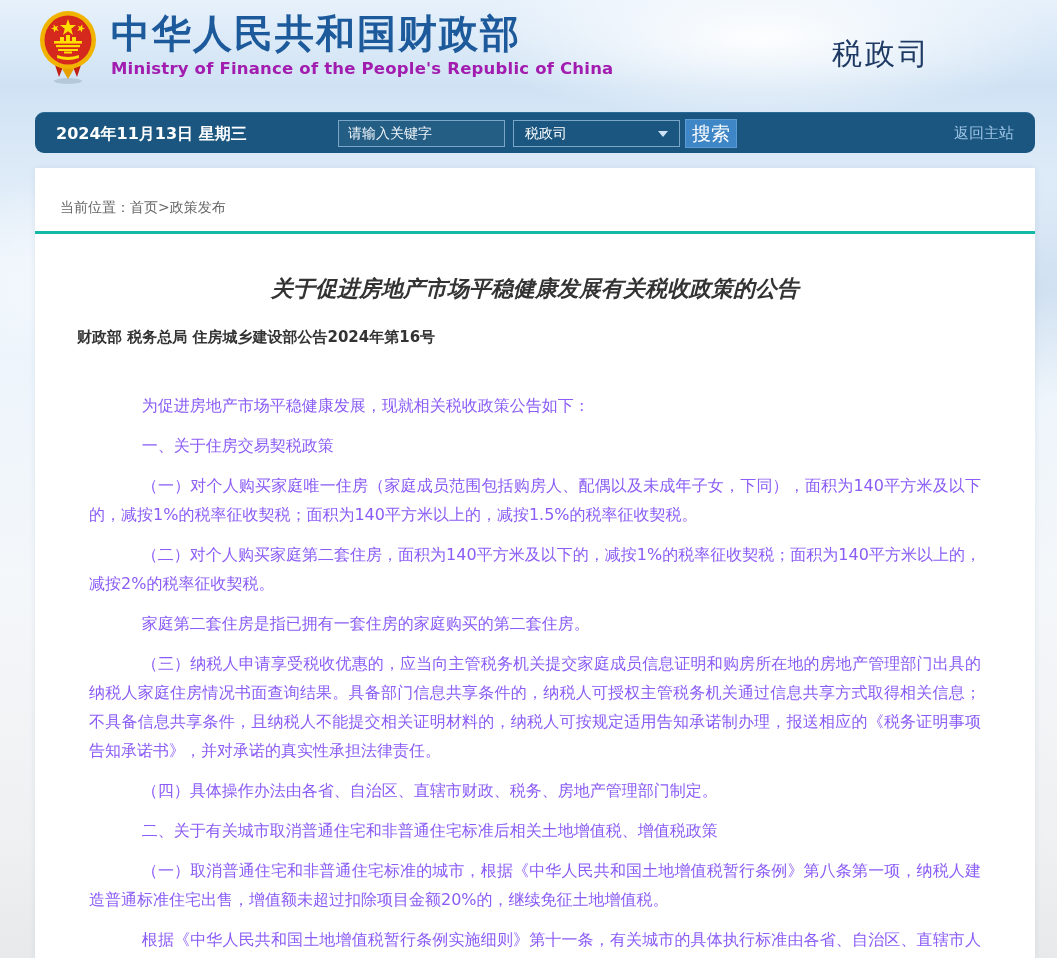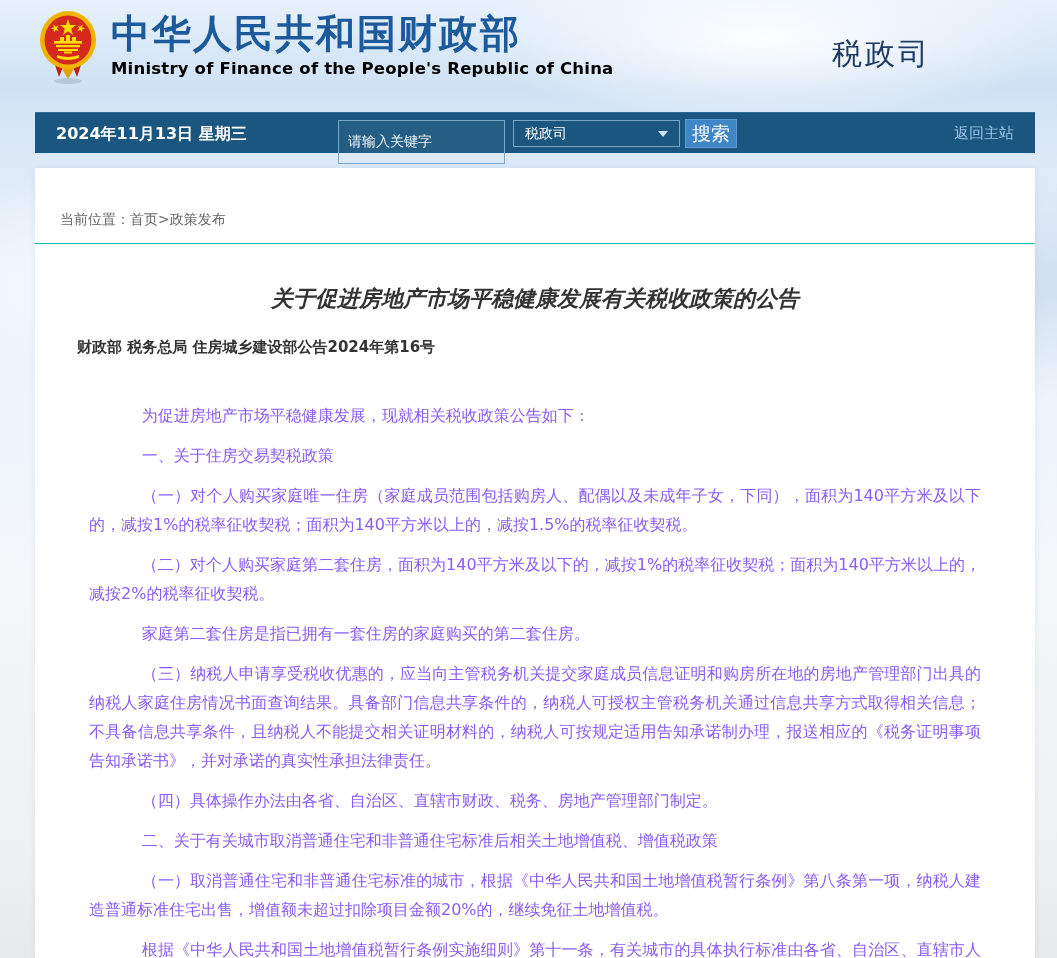--- a/index.html
+++ b/index.html
@@ -14,50 +14,50 @@
       radial-gradient(ellipse 500px 140px at 15% 28%, rgba(255,255,255,0.7), rgba(255,255,255,0) 70%),
       radial-gradient(ellipse 600px 160px at 95% 30%, rgba(186,208,232,0.55), rgba(186,208,232,0) 70%),
       linear-gradient(180deg, #e7f1fb 0%, #cfe2f4 9%, #dbe9f7 16%, #ecf4fb 34%, #f4f7fa 62%, #eff0f1 88%, #e7e9ea 100%);
   }
 
   
   .header { position: absolute; top: 0; left: 35px; width: 1000px; height: 112px; }
   .emblem { position: absolute; left: 2px; top: 7px; width: 62px; height: 78px; }
   .brand { position: absolute; left: 76px; top: 10px; }
   .site-title { font-size: 39px; font-weight: bold; color: #1d5a9b; letter-spacing: 2px; line-height: 48px; font-family: Liberation Serif, serif; }
-  .site-subtitle { font-size: 16.5px; font-weight: bold; color: #000000; margin-top: 1px; letter-spacing: 0.2px; }
+  .site-subtitle { font-size: 16.5px; font-weight: bold; color: #a21caf; margin-top: 1px; letter-spacing: 0.2px; }
   .dept-name { position: absolute; right: 104px; top: 34px; font-size: 30px; color: #1e3a64; letter-spacing: 3px; }
 
   
   .navbar { position: absolute; top: 112px; left: 35px; width: 1000px; height: 41px;
-            background: #1a567f; border-top: 1px solid #2a6a96; }
+            background: #1a567f; border-top: 1px solid #2a6a96; border-radius: 9px; }
   .nav-date { position: absolute; left: 21px; top: 0; height: 41px; line-height: 41px;
               color: #ffffff; font-size: 16px; font-weight: bold; }
-  .search-input { position: absolute; left: 303px; top: 7px; width: 167px; height: 44px;
+  .search-input { position: absolute; left: 303px; top: 7px; width: 167px; height: 27px;
                   background: rgba(255,255,255,0.05); border: 1px solid #7aa6c8; color: #ffffff;
                   font-size: 14px; padding: 0 9px; outline: none;
                   font-family: Liberation Serif, serif; }
   .search-input::placeholder { color: #f0f6fb; opacity: 1; }
   .scope-select { position: absolute; left: 478px; top: 7px; width: 167px; height: 27px;
                   border: 1px solid #7aa6c8; color: #ffffff; font-size: 14px;
                   display: flex; align-items: center; justify-content: space-between;
                   padding: 0 11px; cursor: pointer; }
   .caret-down { width: 0; height: 0; border-left: 5px solid transparent;
                 border-right: 5px solid transparent; border-top: 6px solid #cfe3f4; }
   .search-button { position: absolute; left: 650px; top: 6px; width: 52px; height: 29px;
                    background: #3e86c6; color: #ffffff; font-size: 19px; border: 1px solid #5a9bd4;
                    cursor: pointer; font-family: "DejaVu Sans", "Liberation Sans", sans-serif; }
   .home-link { position: absolute; right: 21px; top: 0; height: 41px; line-height: 41px;
                color: #9cc3e5; font-size: 15px; text-decoration: none; cursor: pointer; }
 
   
   .panel { position: absolute; top: 168px; left: 35px; width: 1000px; height: 790px;
            background: #ffffff; box-shadow: 0 0 6px rgba(120,150,180,0.15); }
-  .breadcrumb { padding: 15px 25px 14px; font-size: 14px; color: #666666;
-                border-bottom: 1px solid #14b8a6; margin-top: 28px; }
+  .breadcrumb { padding: 31px 25px 14px; font-size: 14px; color: #666666;
+                border-bottom: 3px solid #14b8a6; }
   .breadcrumb a { color: #666666; text-decoration: none; cursor: pointer; }
   .article { padding: 0 42px; }
   .article-title { text-align: center; font-size: 22px; font-weight: bold; color: #333333;
                    margin: 40px 0 0; line-height: 30px; font-style: italic; }
   .doc-number { text-align: left; font-size: 15px; font-weight: bold; color: #333333;
                 margin-top: 24px; }
   .article-body { margin-top: 44px; }
   .article-body p { font-size: 16px; color: #8b5cf6; line-height: 29px; margin: 11px 12px;
                     text-indent: 3.3em; text-align: justify; }
 

